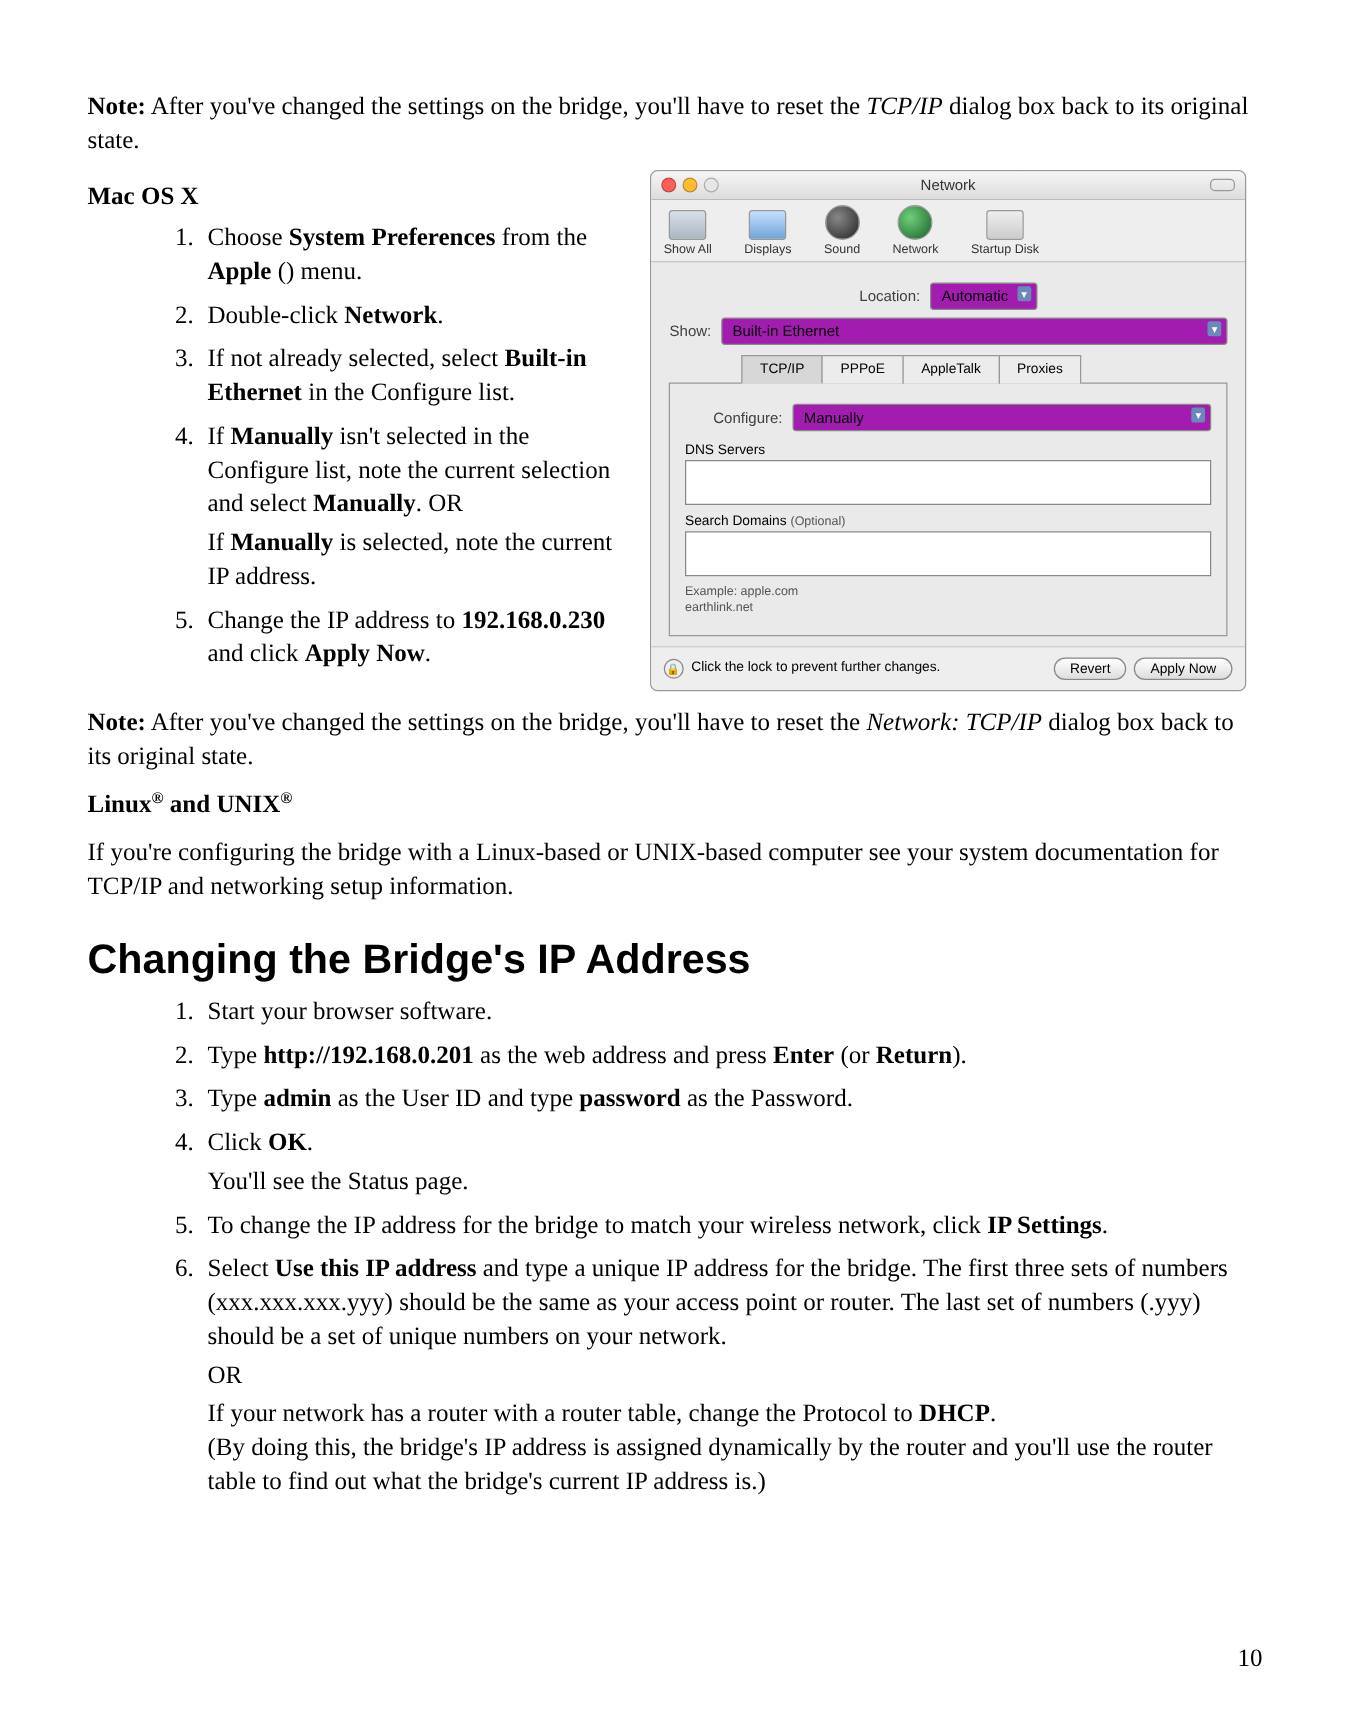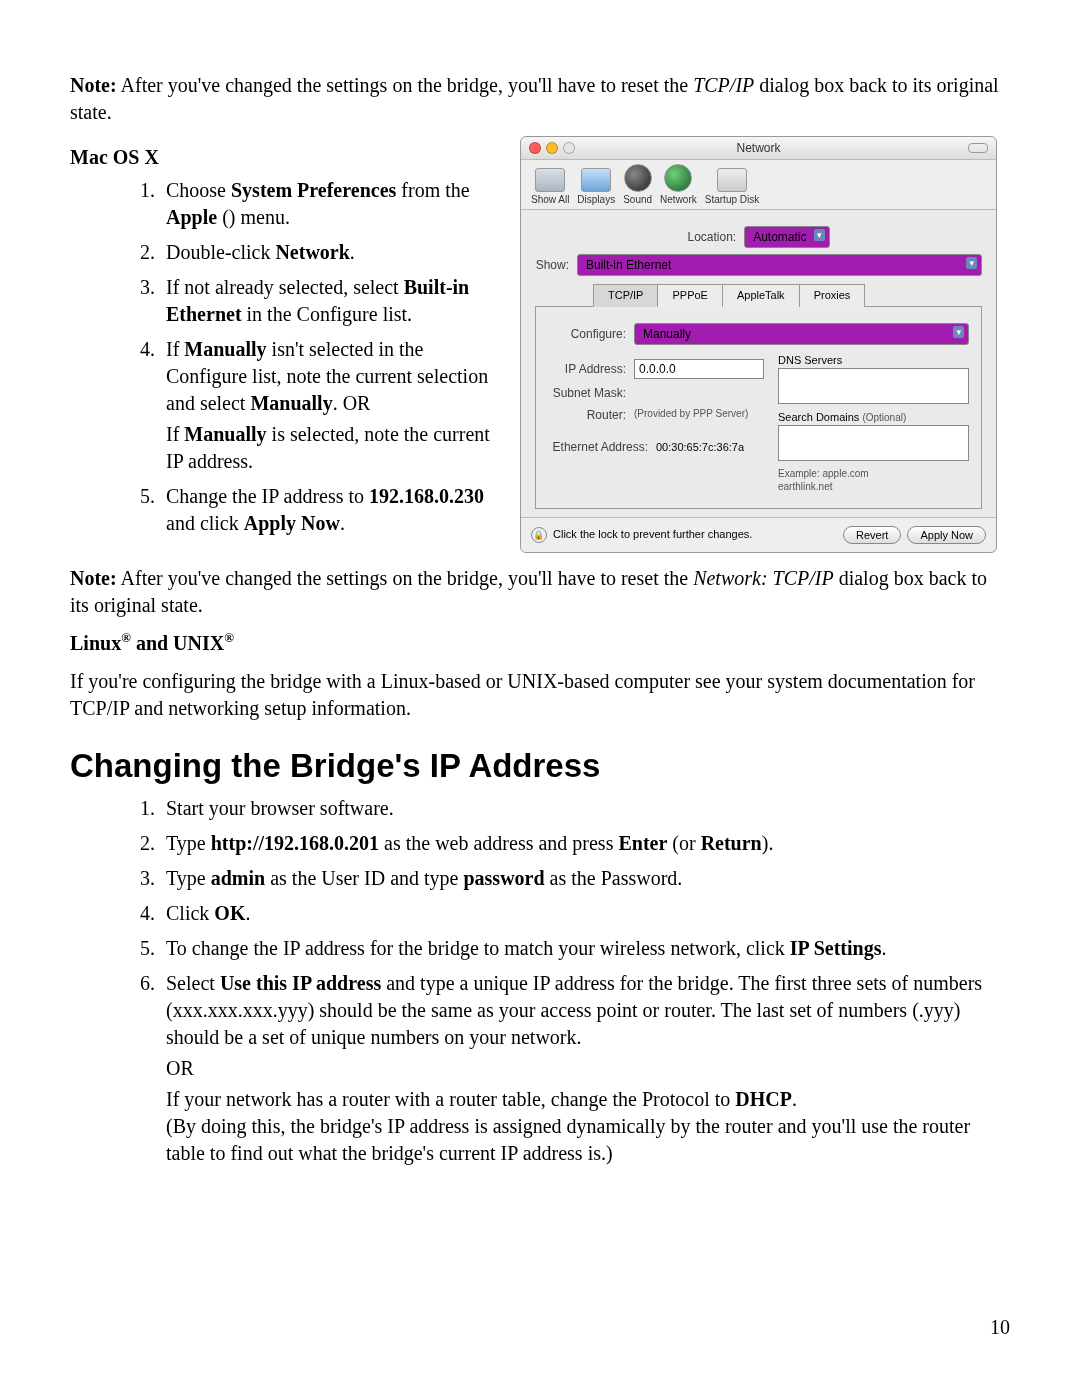--- a/index.html
+++ b/index.html
@@ -57,21 +57,21 @@
     display: flex;
     align-items: center;
     position: relative;
   }
   .traffic { display:flex; gap:5px; margin-left:8px;}
   .tl { width:10px; height:10px; border-radius:50%; border:1px solid rgba(0,0,0,.25);}
   .tl.red{background:#ff5f57;} .tl.yel{background:#febc2e;} .tl.grn{background:#e6e6e6;}
   .mac-title { position:absolute; left:0; right:0; text-align:center; font-size:12px; color:#333;}
   .mac-pill { position:absolute; right:8px; width:18px; height:8px; border:1px solid #999; border-radius:4px;}
   .mac-toolbar {
-    display:flex; align-items:flex-end; gap:8px; padding:4px 10px 2px 10px;
+    display:flex; align-items:flex-end; gap:26px; padding:4px 10px 2px 10px;
     border-bottom:1px solid #bbb; background:#eee;
   }
   .tb-item{ text-align:center; font-size:10px; color:#333;}
   .tb-icon{ width:28px; height:22px; background:#ccc; border:1px solid #999; border-radius:3px; margin:0 auto 1px;}
   .tb-icon.sa{background:linear-gradient(#d8e0e8,#aab6c2);}
   .tb-icon.dp{background:linear-gradient(#c4e0ff,#6fa4d6);}
   .tb-icon.sd{background:radial-gradient(circle at 35% 35%, #888,#222); border-radius:50%; height:26px; width:26px;}
   .tb-icon.nw{background:radial-gradient(circle at 35% 35%, #6fcf7a,#1a5e2a); border-radius:50%; height:26px; width:26px;}
   .tb-icon.su{background:linear-gradient(#eee,#ccc);}
   .mac-inner{ padding:10px 14px 8px 14px; background:#eaeaea;}
@@ -158,37 +158,20 @@
         <div class="tab">PPPoE</div>
         <div class="tab">AppleTalk</div>
         <div class="tab">Proxies</div>
       </div>
       <div class="tabpane">
         <div class="mac-row">
           <span class="mac-label" style="width:78px;">Configure:</span>
           <span class="mac-popup" style="flex:1;">Manually</span>
         </div>
         <div class="two-col" style="margin-top:8px;">
-          <div class="colA">
-            <div class="mac-row">
-              <span class="mac-label" style="width:78px;">IP Address:</span>
-              <input class="mac-input" value="0.0.0.0" style="">
-            </div>
-            <div class="mac-row">
-              <span class="mac-label" style="width:78px;">Subnet Mask:</span>
-            </div>
-            <div class="mac-row" style="align-items:flex-start;">
-              <span class="mac-label" style="width:78px;">Router:</span>
-              <span class="mac-mini">(Provided by PPP Server)</span>
-            </div>
-            <div class="mac-row" style="margin-top:16px;">
-              <span class="mac-label" style="width:100px;">Ethernet Address:</span>
-              <span>00:30:65:7c:36:7a</span>
-            </div>
-          </div>
           <div class="colB">
             <div>DNS Servers</div>
             <div class="mac-textarea"></div>
             <div style="margin-top:6px;"><span>Search Domains</span> <span class="mac-mini">(Optional)</span></div>
             <div class="mac-textarea"></div>
             <div class="mac-mini" style="margin-top:6px;"><span>Example:</span> <span style="white-space:pre-line;">apple.com
 earthlink.net</span></div>
           </div>
         </div>
       </div>
@@ -217,20 +200,21 @@
 <ol class="steps">
   <li>Start your browser software.</li>
   <li>
     <span>Type </span><span class="bold">http://192.168.0.201</span><span> as the web address and press </span><span class="bold">Enter</span><span> (or </span><span class="bold">Return</span><span>).</span>
   </li>
   <li>
     <span>Type </span><span class="bold">admin</span><span> as the User ID and type </span><span class="bold">password</span><span> as the Password.</span>
   </li>
   <li>
     <span>Click </span><span class="bold">OK</span><span>.</span>
+    <div class="subpara">You'll see the Status page.</div>
   </li>
   <li>
     <span>To change the IP address for the bridge to match your wireless network, click </span><span class="bold">IP Settings</span><span>.</span>
   </li>
   <li>
     <span>Select </span><span class="bold">Use this IP address</span><span> and type a unique IP address for the bridge. The first three sets of numbers (xxx.xxx.xxx.yyy) should be the same as your access point or router. The last set of numbers (.yyy) should be a set of unique numbers on your network.</span>
     <div class="subpara">OR</div>
     <div class="subpara">
       <span>If your network has a router with a router table, change the Protocol to </span><span class="bold">DHCP</span><span>.</span><br>
       <span>(By doing this, the bridge's IP address is assigned dynamically by the router and you'll use the router table to find out what the bridge's current IP address is.)</span>

